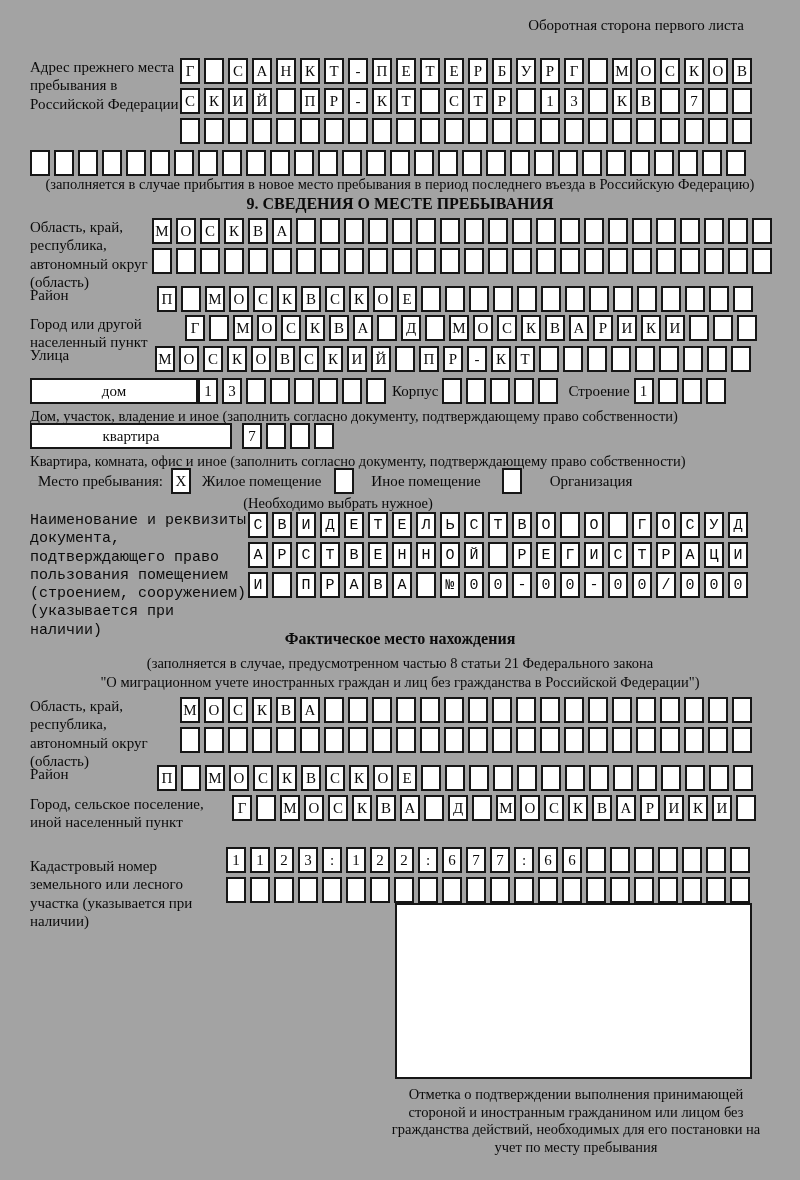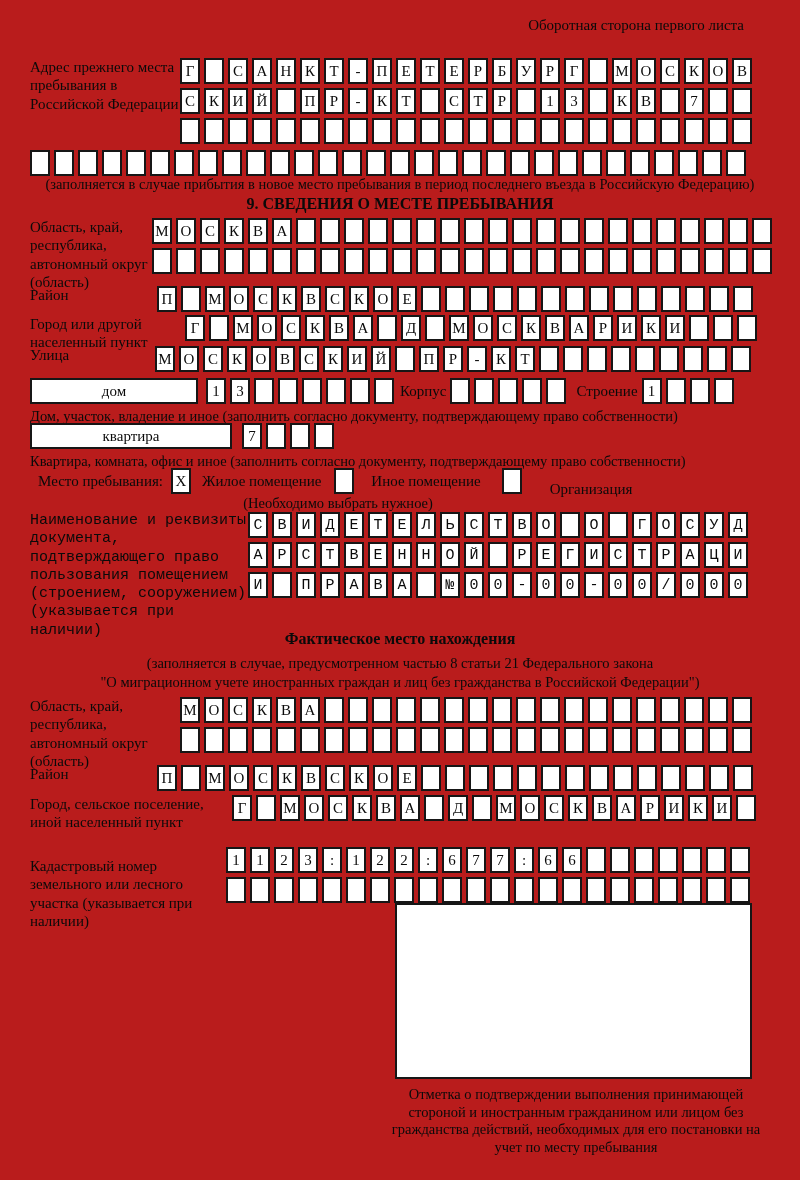--- a/index.html
+++ b/index.html
@@ -1,16 +1,16 @@
 <!DOCTYPE html>
 <html><head>
 <meta charset="utf-8">
 <style>
   html,body{margin:0;padding:0;background:#fff;}
-  .page{position:relative;width:800px;height:1180px;background:#b91c1c;
+  .page{position:relative;width:800px;height:1180px;background:#a3a3a3;
         font-family:"Liberation Serif",serif;color:#0a0a0a;overflow:hidden;}
   .abs{position:absolute;}
   .label{font-size:15px;line-height:1.22;}
   .caption{font-size:14.5px;line-height:1.22;}
   .title{font-weight:bold;font-size:16px;text-align:center;width:100%;}
   .center{text-align:center;width:100%;}
   .fieldrow{display:flex;align-items:flex-start;}
   .cells{display:flex;}
   .cellcol .cells{margin-bottom:4px;}
   .cell{flex:0 0 20px;width:20px;height:26px;border:2px solid #161616;margin-right:4px;
@@ -297,21 +297,21 @@
         <span class="cell"></span>
         <span class="cell"></span>
         <span class="cell"></span>
         <span class="cell"></span>
         <span class="cell"></span>
         <span class="cell"></span>
       </div>
   </div>
 
   <div class="abs fieldrow" style="top:378px;left:30px;">
-    <div class="namebox" style="width:168px;margin-right:8px;">дом</div>
+    <div class="namebox" style="width:168px;margin-right:0;">дом</div>
     <div class="cells">
         <span class="cell">1</span>
         <span class="cell">3</span>
         <span class="cell"></span>
         <span class="cell"></span>
         <span class="cell"></span>
         <span class="cell"></span>
         <span class="cell"></span>
         <span class="cell"></span>
       </div>
@@ -344,21 +344,21 @@
   </div>
   <div class="abs caption" style="top:453px;left:30px;">Квартира, комната, офис и иное (заполнить согласно документу, подтверждающему право собственности)</div>
 
   <div class="abs fieldrow" style="top:468px;left:38px;">
     <div class="opt-label">Место пребывания:</div>
     <div class="checkbox" style="margin-left:8px;">X</div>
     <div class="opt-label" style="margin-left:11px;">Жилое помещение</div>
     <div class="checkbox" style="margin-left:13px;"></div>
     <div class="opt-label" style="margin-left:17px;">Иное помещение</div>
     <div class="checkbox" style="margin-left:21px;"></div>
-    <div class="opt-label" style="margin-left:28px;margin-top:8px;">Организация</div>
+    <div class="opt-label" style="margin-left:28px;">Организация</div>
   </div>
   <div class="abs caption" style="top:495px;left:138px;width:400px;text-align:center;">(Необходимо выбрать нужное)</div>
 
   <div class="abs fieldrow" style="top:512px;left:30px;font-family:Liberation Mono, monospace;">
     <div class="label" style="width:218px;">Наименование и реквизиты документа, подтверждающего право пользования помещением (строением, сооружением) (указывается при наличии)</div>
     <div class="cellcol">
       <div class="cells">
           <span class="cell">С</span>
           <span class="cell">В</span>
           <span class="cell">И</span>

